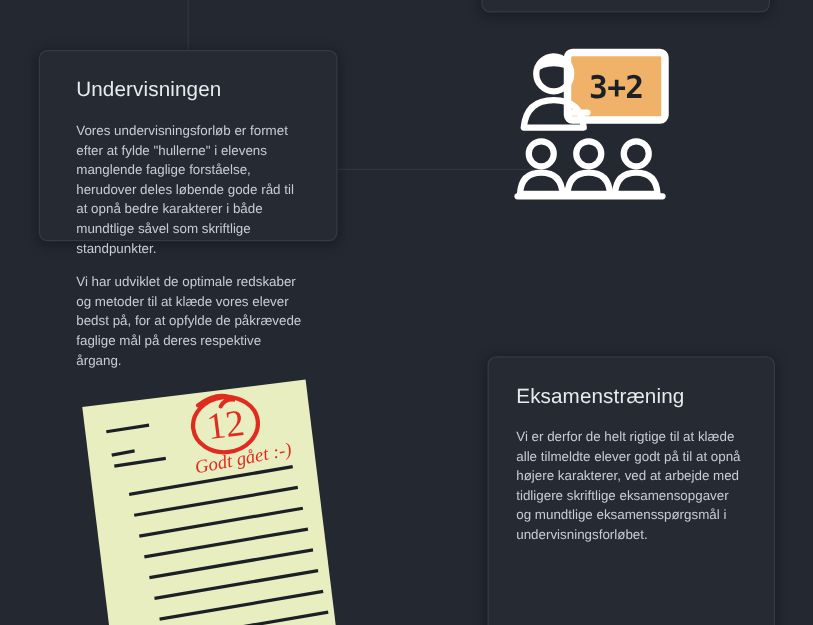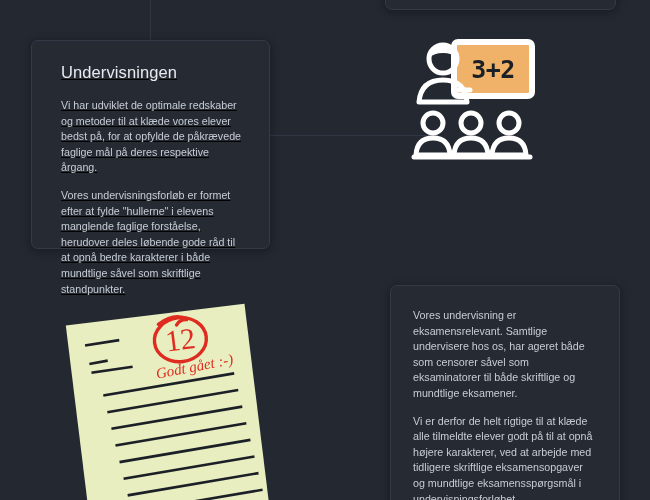--- a/index.html
+++ b/index.html
@@ -18,21 +18,21 @@
 
   
   .card {
     position:absolute;
     background:#252a33;
     border:1px solid #333b48;
     border-radius:7px;
     box-shadow:0 2px 10px rgba(0,0,0,.35);
   }
   #card-top-partial { left:385px; top:-70px; width:231px; height:80px; }
-  #card-undervisningen { left:31px; top:40px; width:239px; height:209px; padding:22px 24px 0 29px;text-decoration:underline; }
+  #card-undervisningen { left:31px; top:40px; width:239px; height:153px; padding:22px 24px 0 29px; }
   #card-eksamenstraening { left:390px; top:285px; width:230px; height:230px; padding:22px 24px 0 22px; }
 
   .card-title {
     color:#e8eaee;
     font-size:16.5px;
     font-weight:400;
     letter-spacing:.1px;
     margin-bottom:16px;
   }
   .card-body p {
@@ -59,28 +59,28 @@
 <div id="stage">
 
   <div class="conn" id="conn-vertical-top"></div>
   <div class="conn" id="conn-horizontal-mid"></div>
 
   <div class="card" id="card-top-partial"></div>
 
   <div class="card" id="card-undervisningen">
     <div class="card-title">Undervisningen</div>
     <div class="card-body">
+      <p>Vores undervisningsforløb er formet efter at fylde "hullerne" i elevens manglende faglige forståelse, herudover deles løbende gode råd til at opnå bedre karakterer i både mundtlige såvel som skriftlige standpunkter.</p>
       <p>Vi har udviklet de optimale redskaber og metoder til at klæde vores elever bedst på, for at opfylde de påkrævede faglige mål på deres respektive årgang.</p>
-      <p>Vores undervisningsforløb er formet efter at fylde "hullerne" i elevens manglende faglige forståelse, herudover deles løbende gode råd til at opnå bedre karakterer i både mundtlige såvel som skriftlige standpunkter.</p>
     </div>
   </div>
 
   <div class="card" id="card-eksamenstraening">
+    <div class="card-title">Eksamenstræning</div>
     <div class="card-body">
-      <p>Vores undervisning er eksamensrelevant. Samtlige undervisere hos os, har ageret både som censorer såvel som eksaminatorer til både skriftlige og mundtlige eksamener.</p>
       <p>Vi er derfor de helt rigtige til at klæde alle tilmeldte elever godt på til at opnå højere karakterer, ved at arbejde med tidligere skriftlige eksamensopgaver og mundtlige eksamensspørgsmål i undervisningsforløbet.</p>
 
     </div>
   </div>
 
   <div id="illus-teacher">
     <svg viewBox="0 0 128 125" xmlns="http://www.w3.org/2000/svg">
 
       <rect x="46" y="6" width="78" height="54" rx="4" fill="#f0b269" stroke="#ffffff" stroke-width="6"></rect>
       <text x="85" y="42" text-anchor="middle" font-family="'DejaVu Sans Mono', monospace" font-size="25" font-weight="700" fill="#1b1f26" letter-spacing="-0.5">3+2</text>

